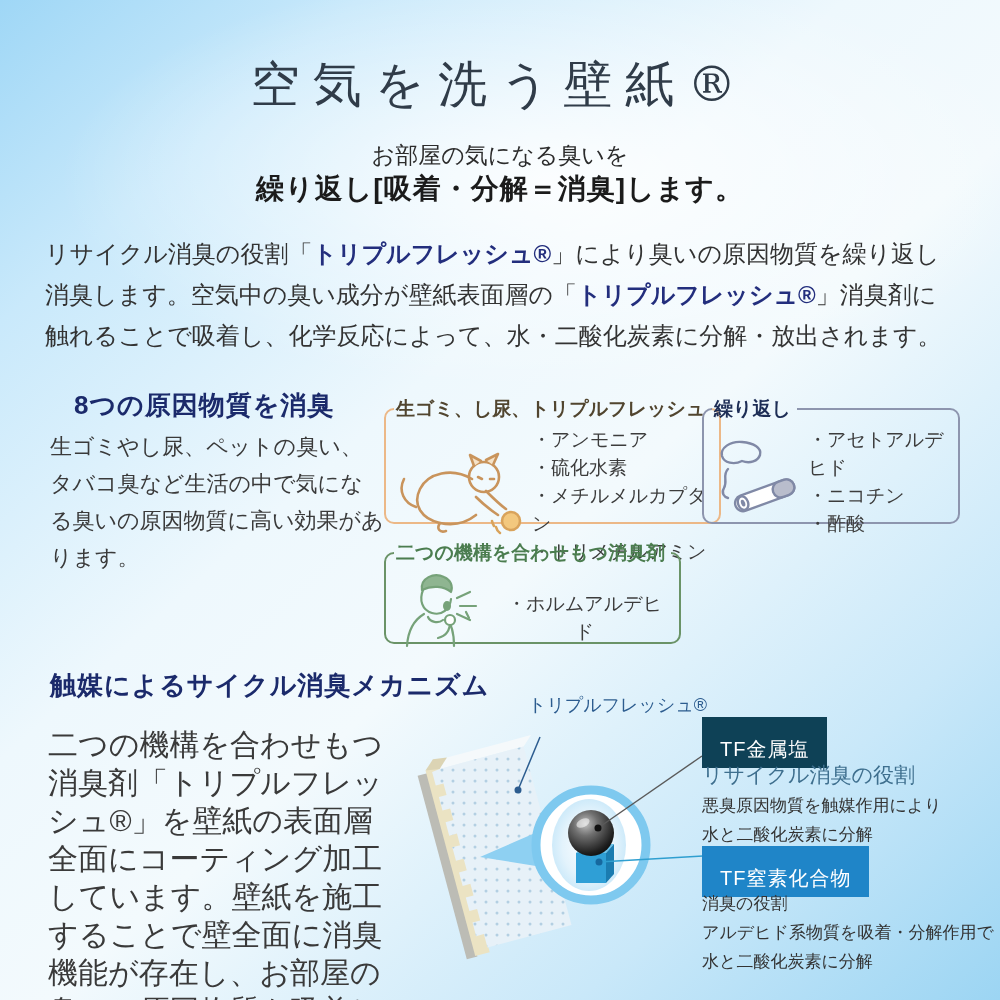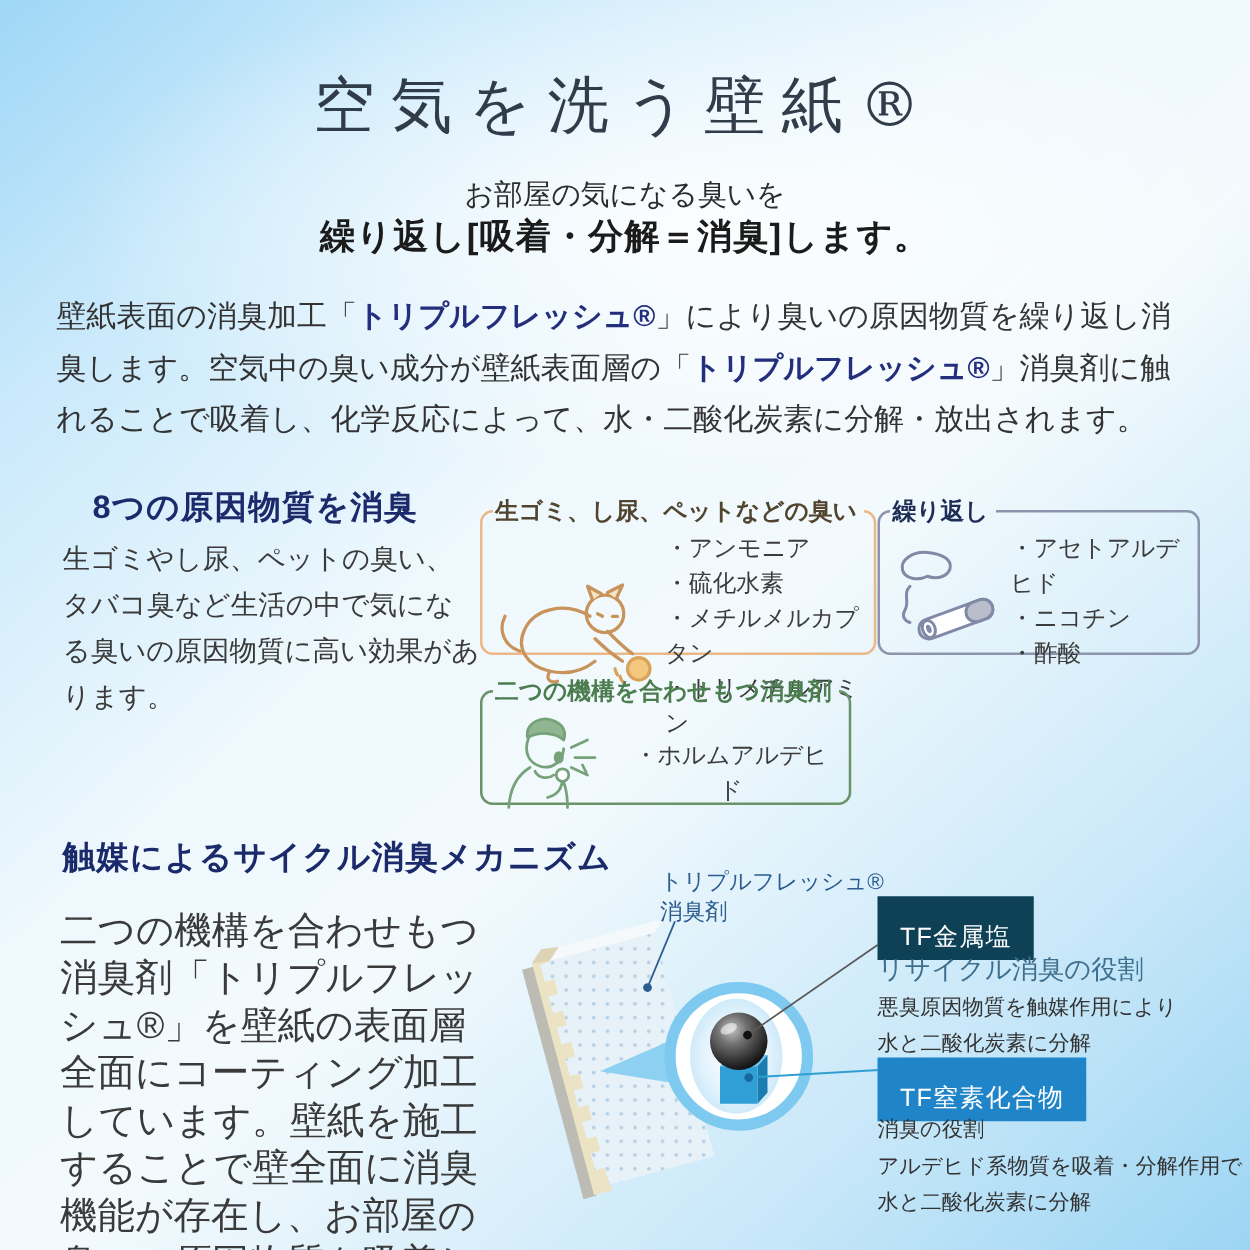--- a/index.html
+++ b/index.html
@@ -65,27 +65,27 @@
 </style>
 </head>
 <body>
 
 <div class="page">
 
   <div class="abs title">空気を洗う壁紙®</div>
   <div class="abs lead1">お部屋の気になる臭いを</div>
   <div class="abs lead2">繰り返し[吸着・分解＝消臭]します。</div>
 
-  <p class="abs intro"><span>壁紙表面の消臭加工「</span><span class="brand">トリプルフレッシュ®</span><span>」により臭いの原因物質を繰り返し消臭します。空気中の臭い成分が壁紙表面層の「</span><span class="brand">トリプルフレッシュ®</span><span>」消臭剤に触れることで吸着し、化学反応によって、水・二酸化炭素に分解・放出されます。</span></p>
+  <p class="abs intro"><span>リサイクル消臭の役割「</span><span class="brand">トリプルフレッシュ®</span><span>」により臭いの原因物質を繰り返し消臭します。空気中の臭い成分が壁紙表面層の「</span><span class="brand">トリプルフレッシュ®</span><span>」消臭剤に触れることで吸着し、化学反応によって、水・二酸化炭素に分解・放出されます。</span></p>
 
   <div class="abs sec-heading s1-heading">8つの原因物質を消臭</div>
   <div class="abs s1-desc">生ゴミやし尿、ペットの臭い、タバコ臭など生活の中で気になる臭いの原因物質に高い効果があります。</div>
 
   <fieldset class="odor-box box-garbage">
-    <legend>生ゴミ、し尿、ペットなどの臭い</legend>
+    <legend>生ゴミ、し尿、トリプルフレッシュ</legend>
     <div class="box-inner">
       <span class="box-icon">
         <svg width="138" height="96" viewBox="0 0 138 96" fill="none" stroke="#c9945c" stroke-width="2.6" stroke-linecap="round" stroke-linejoin="round">
 
           <path d="M22 62 C10 58 4 46 10 34"></path>
 
           <path d="M78 34 C58 22 34 28 26 44 C18 60 28 74 46 78 C60 81 72 78 82 70"></path>
           <path d="M46 78 C42 84 46 88 52 86"></path>
 
           <circle cx="90" cy="32" r="15" fill="none"></circle>
@@ -217,21 +217,20 @@
     <line x1="145" y1="47" x2="123" y2="100" stroke="#2c5c8f" stroke-width="1.5"></line>
     <circle cx="123" cy="100" r="3.5" fill="#2c5c8f"></circle>
     <line x1="203" y1="138" x2="307" y2="66" stroke="#5a5a5a" stroke-width="1.4"></line>
     <circle cx="203" cy="138" r="3.5" fill="#111111"></circle>
     <line x1="204" y1="172" x2="308" y2="166" stroke="#2f9fd0" stroke-width="1.6"></line>
     <circle cx="204" cy="172" r="3.5" fill="#16689f"></circle>
   </svg>
 
   <div class="abs tf-label">
     <span>トリプルフレッシュ®</span>
-    <span>消臭剤</span>
   </div>
 
   <div class="abs badge badge-metal">TF金属塩</div>
   <div class="abs role-title">リサイクル消臭の役割</div>
   <div class="abs role-text metal-text">
     <span>悪臭原因物質を触媒作用により</span>
     <span>水と二酸化炭素に分解</span>
   </div>
 
   <div class="abs badge badge-nitro">TF窒素化合物</div>

